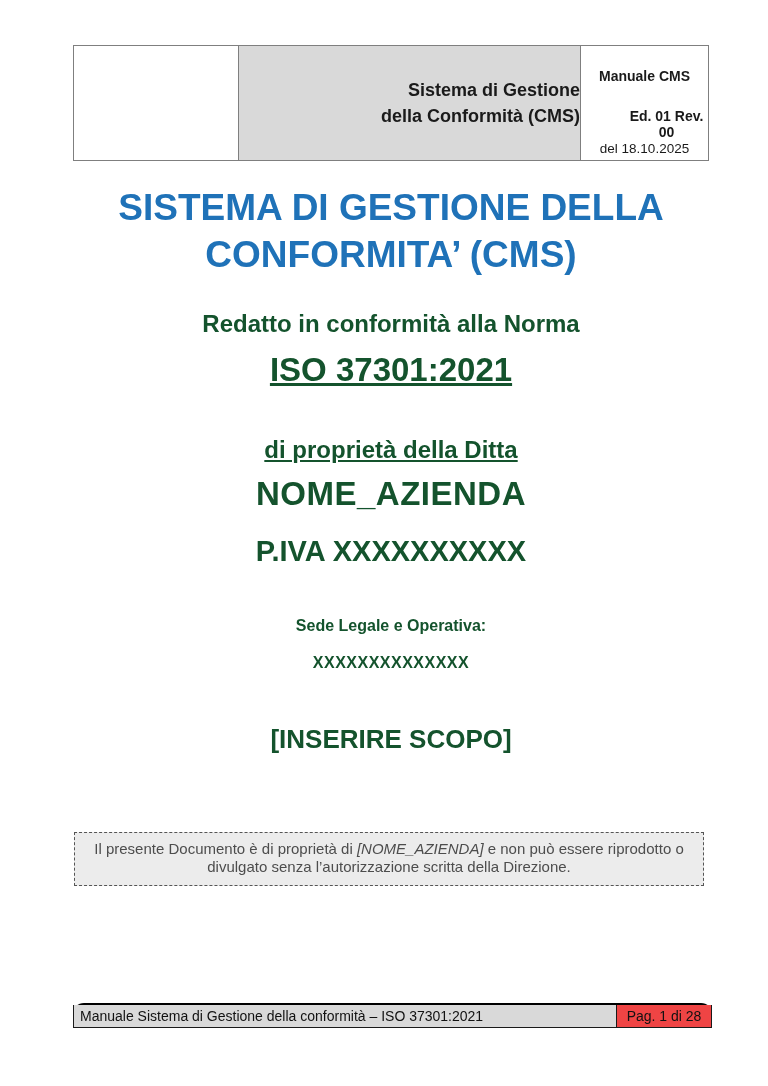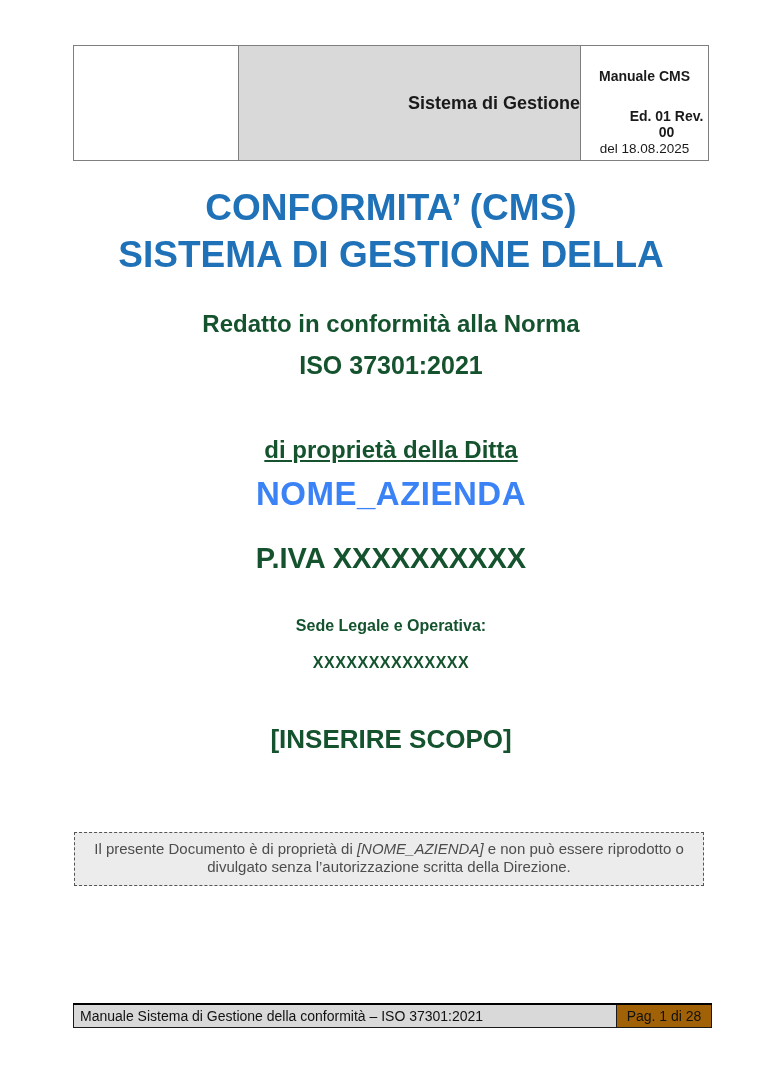--- a/index.html
+++ b/index.html
@@ -61,29 +61,29 @@
     white-space: nowrap;
   }
   .main-title {
     top: 184px;
     font-size: 37px;
     line-height: 47px;
     color: #1f72b8;
     white-space: normal;
   }
   .norm-line1 { top: 310px; font-size: 24px; }
-  .norm-line2 { top: 351px; font-size: 25px; }
+  .norm-line2 { top: 351px; font-size: 33px; text-decoration: underline; }
   .ownership  { top: 436px; font-size: 24px; text-decoration: underline; }
   .company {
     top: 475px;
     font-size: 33px;
-    color: #3b82f6;
+    color: #14532d;
     letter-spacing: 0.5px;
   }
-  .piva  { top: 535px; font-size: 29px; margin-top: 7px; }
+  .piva  { top: 535px; font-size: 29px; }
   .sede  { top: 617px; font-size: 16px; }
   .addr  { top: 654px; font-size: 16px; letter-spacing: 0.5px; }
   .scope { top: 724px; font-size: 26px; }
 
   
   .disclaimer {
     position: absolute;
     top: 832px; left: 74px;
     width: 630px;
     box-sizing: border-box;
@@ -100,64 +100,66 @@
   
   .footer-table {
     position: absolute;
     top: 1003px; left: 73px;
     width: 639px; height: 25px;
     display: flex;
     box-sizing: border-box;
     border-top: 2px solid #000000;
     font-size: 14px;
     color: #111111;
+    border-radius: 11px;
   }
   .footer-left {
     box-sizing: border-box;
     width: 544px;
     background: #d9d9d9;
     border: 1px solid #1a1a1a;
     border-top: none;
     padding: 3px 6px 0;
     text-align: left;
     overflow: hidden;
     white-space: nowrap;
   }
   .footer-right {
     box-sizing: border-box;
     flex: 1;
-    background: #a16207;
+    background: #ef4444;
     border: 1px solid #1a1a1a;
     border-top: none;
     border-left: none;
     padding: 3px 4px 0;
     text-align: center;
     white-space: nowrap;
   }
 </style>
 </head>
 <body>
 
 <div class="page">
 
   <div class="header-table">
     <div class="logo-cell"></div>
     <div class="title-cell">
       <span>Sistema di Gestione</span>
+      <span>della Conformità (CMS)</span>
     </div>
     <div class="info-cell">
       <div class="info-manual">Manuale CMS</div>
       <div class="info-edition">Ed. 01 Rev. 00</div>
-      <div class="info-date">del 18.08.2025</div>
+      <div class="info-date">del 18.10.2025</div>
     </div>
   </div>
 
   <div class="line main-title">
+    <div>SISTEMA DI GESTIONE DELLA</div>
     <div>CONFORMITA’ (CMS)</div>
-    <div>SISTEMA DI GESTIONE DELLA</div>
   </div>
 
   <div class="line norm-line1">Redatto in conformità alla Norma</div>
   <div class="line norm-line2">ISO 37301:2021</div>
 
   <div class="line ownership">di proprietà della Ditta</div>
   <div class="line company">NOME_AZIENDA</div>
   <div class="line piva">P.IVA XXXXXXXXXX</div>
 
   <div class="line sede">Sede Legale e Operativa:</div>

